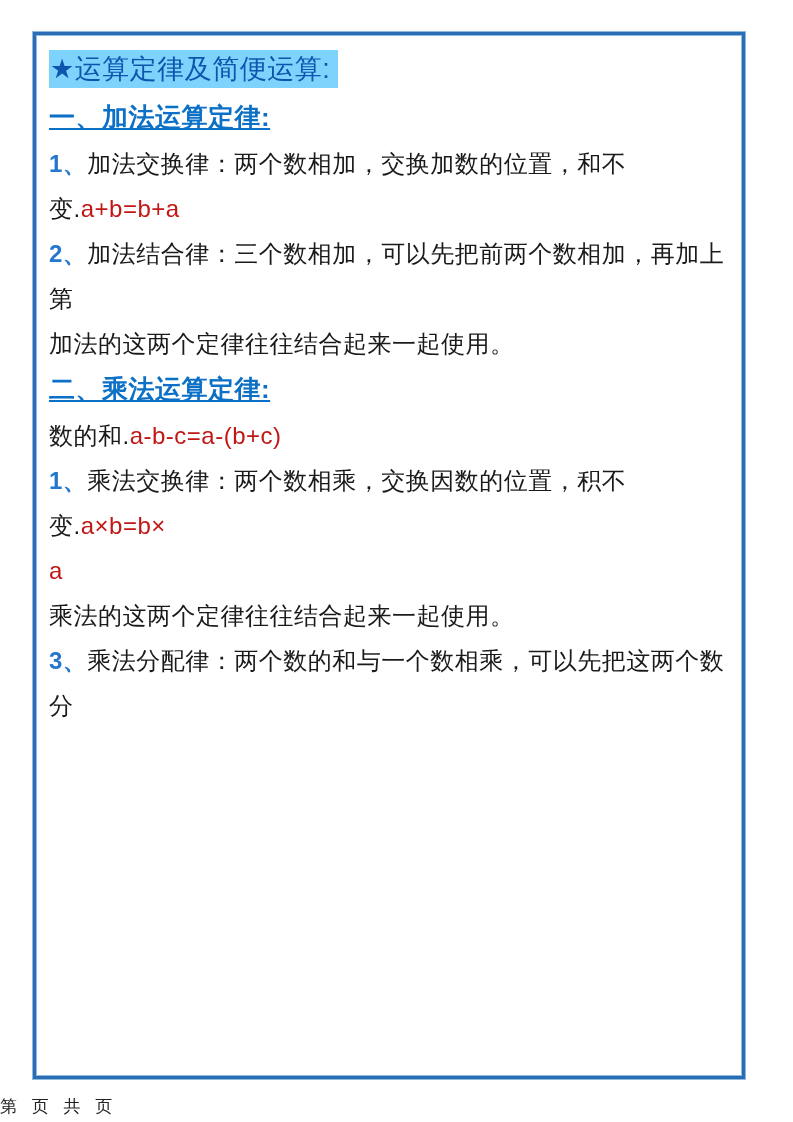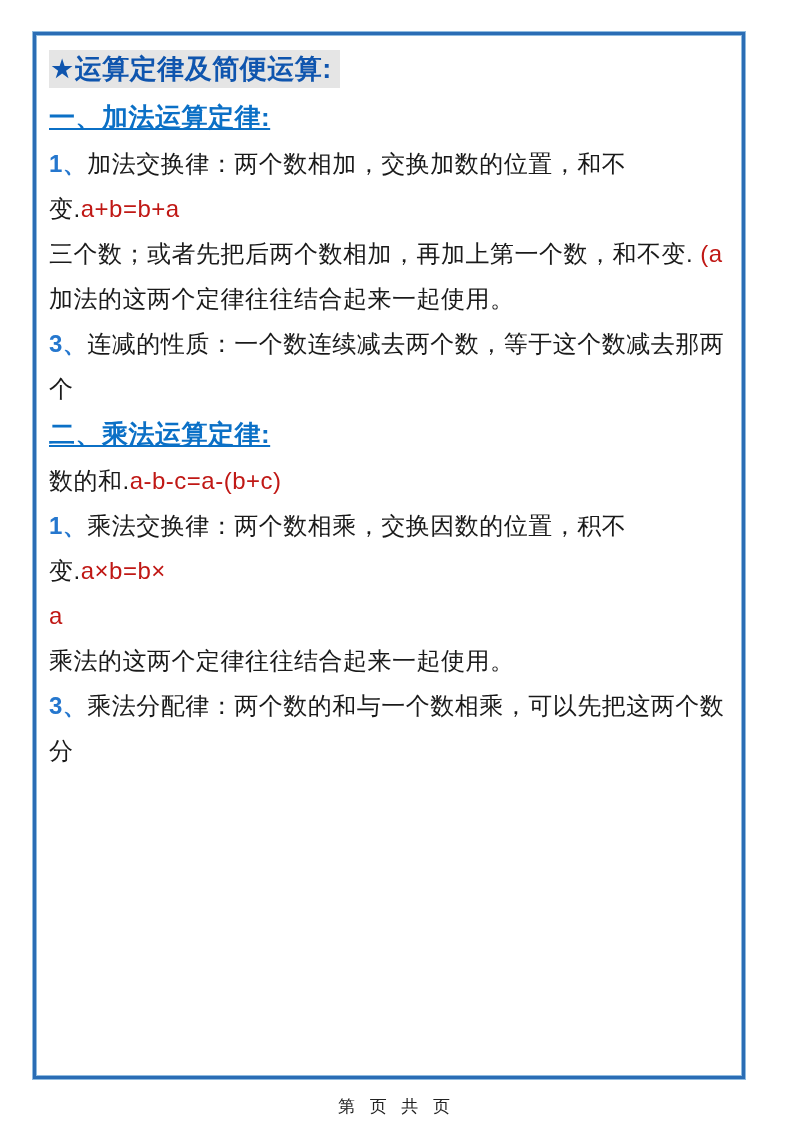--- a/index.html
+++ b/index.html
@@ -30,61 +30,60 @@
     font-size: 24px;
     line-height: 45px;
     white-space: pre-wrap;
     color: #1a1a1a;
     letter-spacing: 0.5px;
   }
   .line.title-line { line-height: 48px; }
   .line.heading-line { line-height: 46px; }
   .seg { color: #1a1a1a; }
   .seg-title {
-    background: #e5e5e5;
+    background: #7dd3fc;
     color: #0f55ae;
-    font-weight: bold;
+    font-weight: normal;
     font-size: 27px;
     padding: 4px 8px 4px 1px;
   }
   .seg-blue {
     color: #0b70c6;
     font-weight: bold;
     font-size: 26px;
     text-decoration: underline;
   }
   .seg-num {
     color: #2577ce;
     font-weight: bold;
   }
   .seg-red { color: #c01815; text-align: right; }
   .seg-black { color: #1a1a1a; }
   .footer {
     position: absolute;
     left: 0;
     bottom: 4px;
     width: 100%;
-    text-align: center;
+    text-align: left;
     font-size: 17px;
     color: #222222;
     letter-spacing: 5px;
   }
 </style>
 </head>
 <body>
 
 <div class="page">
   <div class="border-box">
     <div id="doc-lines">
         <div class="line title-line"><span class="seg seg-title">★运算定律及简便运算:</span></div>
         <div class="line heading-line"><span class="seg seg-blue">一、加法运算定律:</span></div>
         <div class="line body-line"><span class="seg seg-num">1、</span><span class="seg seg-black">加法交换律：两个数相加，交换加数的位置，和不变.</span><span class="seg seg-red">a+b=b+a</span></div>
-        <div class="line body-line"><span class="seg seg-black">三个数；或者先把后两个数相加，再加上第一个数，和不变. </span><span class="seg seg-red">(a</span></div>
+        <div class="line body-line"><span class="seg seg-num">2、</span><span class="seg seg-black">加法结合律：三个数相加，可以先把前两个数相加，再加上第</span></div>
         <div class="line body-line"><span class="seg seg-black">加法的这两个定律往往结合起来一起使用。</span></div>
-        <div class="line body-line"><span class="seg seg-num">3、</span><span class="seg seg-black">连减的性质：一个数连续减去两个数，等于这个数减去那两个</span></div>
         <div class="line heading-line"><span class="seg seg-blue">二、乘法运算定律:</span></div>
         <div class="line body-line"><span class="seg seg-black">数的和.</span><span class="seg seg-red">a-b-c=a-(b+c)</span></div>
         <div class="line body-line"><span class="seg seg-num">1、</span><span class="seg seg-black">乘法交换律：两个数相乘，交换因数的位置，积不变.</span><span class="seg seg-red">a×b=b×</span></div>
         <div class="line body-line"><span class="seg seg-red">a</span></div>
         <div class="line body-line"><span class="seg seg-black">乘法的这两个定律往往结合起来一起使用。</span></div>
         <div class="line body-line"><span class="seg seg-num">3、</span><span class="seg seg-black">乘法分配律：两个数的和与一个数相乘，可以先把这两个数分</span></div>
       </div>
   </div>
   <div class="footer">第 页 共 页</div>
 </div>

